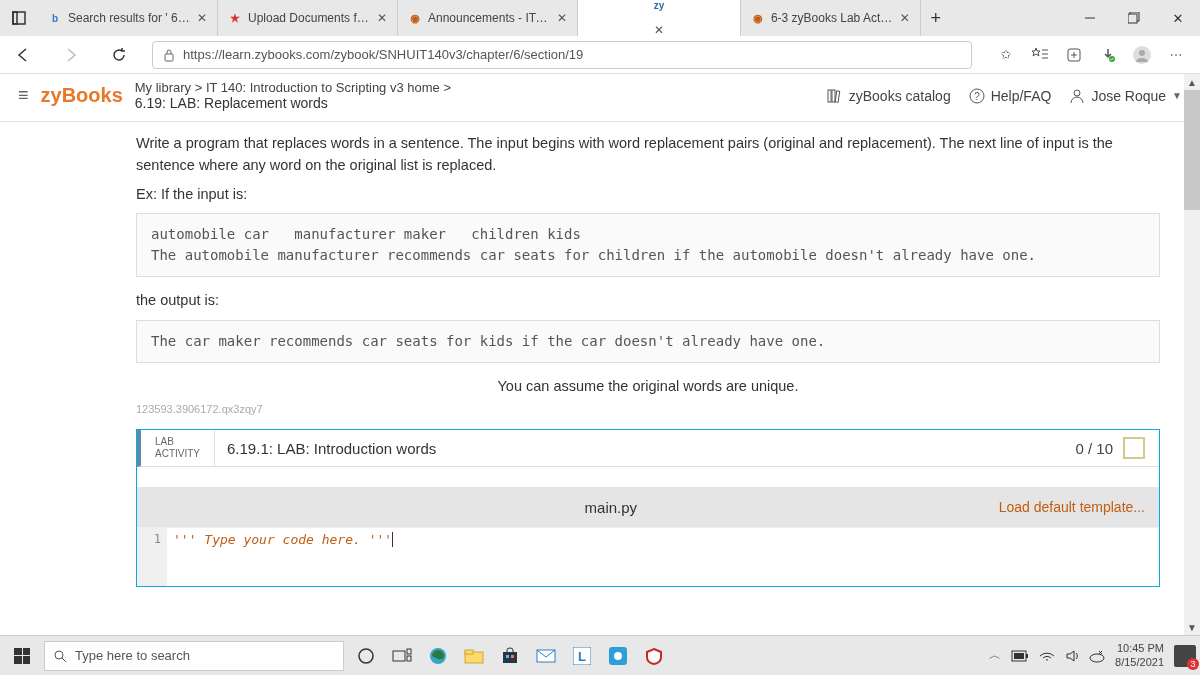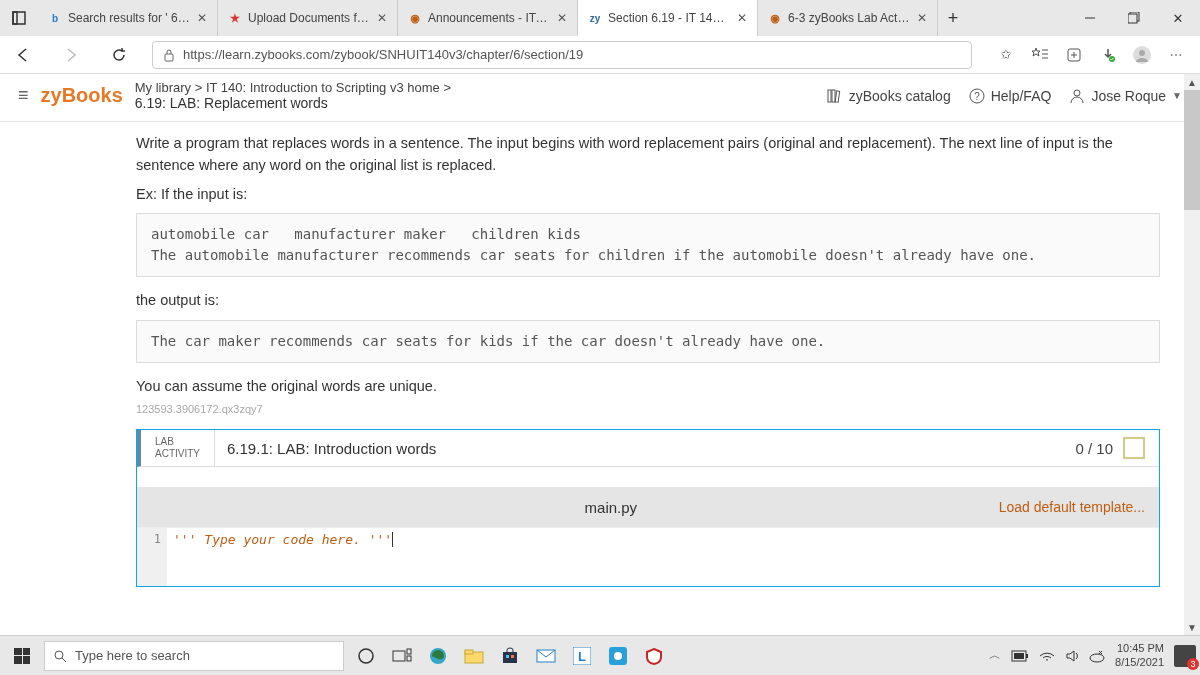--- a/index.html
+++ b/index.html
@@ -1,21 +1,21 @@
 <!DOCTYPE html>
 <html><head>
 <meta charset="utf-8">
 <style>
 * { margin: 0; padding: 0; box-sizing: border-box; }
 body { font-family: "Segoe UI", Arial, sans-serif; font-size: 13px; width: 1200px; height: 675px; overflow: hidden; background: #fff; position: relative; }
 .titlebar { height: 36px; background: #e8e8e8; display: flex; align-items: stretch; }
 .tab-strip { display: flex; align-items: stretch; }
 .tb-btn { width: 38px; display: flex; align-items: center; justify-content: center; color: #333; }
 .tab { display: flex; align-items: center; gap: 6px; padding: 0 10px; max-width: 180px; border-right: 1px solid #ccc; color: #444; font-size: 12px; position: relative; }
-.tab.active { background: #fff; }
+.tab.active { background: #fff; flex-direction: column; }
 .tab-text { white-space: nowrap; overflow: hidden; text-overflow: ellipsis; flex: 1; }
 .tab-close { color: #555; font-size: 12px; }
 .favicon { width: 14px; height: 14px; display: inline-flex; align-items: center; justify-content: center; font-size: 10px; font-weight: bold; }
 .fa-b { color: #2a7cc7; }
 .fa-star { color: #d33; font-size: 11px; }
 .fa-bs { color: #c05e14; font-size: 11px; }
 .fa-zy { color: #2d6aa3; font-weight: bold; }
 .newtab { width: 30px; display: flex; align-items: center; justify-content: center; color: #333; font-size: 18px; }
 .win-ctrls { margin-left: auto; display: flex; }
 .win-btn { width: 44px; display: flex; align-items: center; justify-content: center; color: #333; }
@@ -33,21 +33,21 @@
 .zb-logo { color: #e67829; font-weight: bold; font-size: 20px; letter-spacing: 0px; }
 .zb-bc { font-size: 13px; color: #444; }
 .zb-bc .line2 { font-size: 14px; color: #333; }
 .zb-right { margin-left: auto; display: flex; gap: 18px; align-items: center; font-size: 14px; color: #444; }
 .zb-right .itm { display: flex; align-items: center; gap: 6px; }
 .zb-right .caret { font-size: 10px; color: #666; }
 .content-area { padding: 4px 0 0 0; margin-left: 136px; margin-right: 40px; }
 .body-text { font-size: 14.5px; color: #333; line-height: 1.55; }
 .body-text p { margin: 6px 0; }
 .code-box { border: 1px solid #ddd; background: #fafafa; padding: 10px 14px; font-family: "Consolas", monospace; font-size: 14px; color: #555; line-height: 1.5; margin: 8px 0 12px 0; }
-.assume { margin-top: 4px; }
+.assume { margin-top: 4px; text-align: center; }
 .qx { color: #aaa; font-size: 11px; margin-top: 4px; }
 .lab-box { border: 1px solid #0ea5e9; margin-top: 14px; }
 .lab-head { display: flex; align-items: stretch; border-bottom: 1px solid #ddd; border-left: 4px solid #5d8aa8; }
 .lab-badge { background: #fff; padding: 6px 14px; font-size: 10px; color: #666; border-right: 1px solid #ddd; line-height: 1.2; }
 .lab-title { flex: 1; display: flex; align-items: center; padding: 0 12px; font-size: 15px; color: #333; }
 .lab-score { display: flex; align-items: center; padding: 0 14px; font-size: 15px; color: #444; }
 .score-box { width: 22px; height: 22px; border: 2px solid #d4c98b; margin-left: 10px; }
 .lab-body { padding: 0; }
 .lab-tabbar { display: flex; align-items: center; height: 40px; padding: 0 14px; background: #e5e5e5; margin-top: 20px; }
 .lab-filename { flex: 1; text-align: center; font-size: 15px; color: #333; font-weight: 500; }

